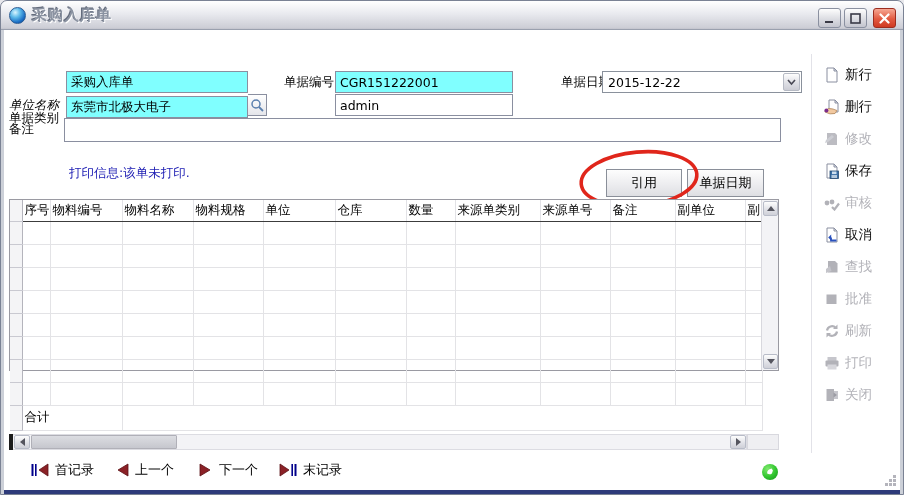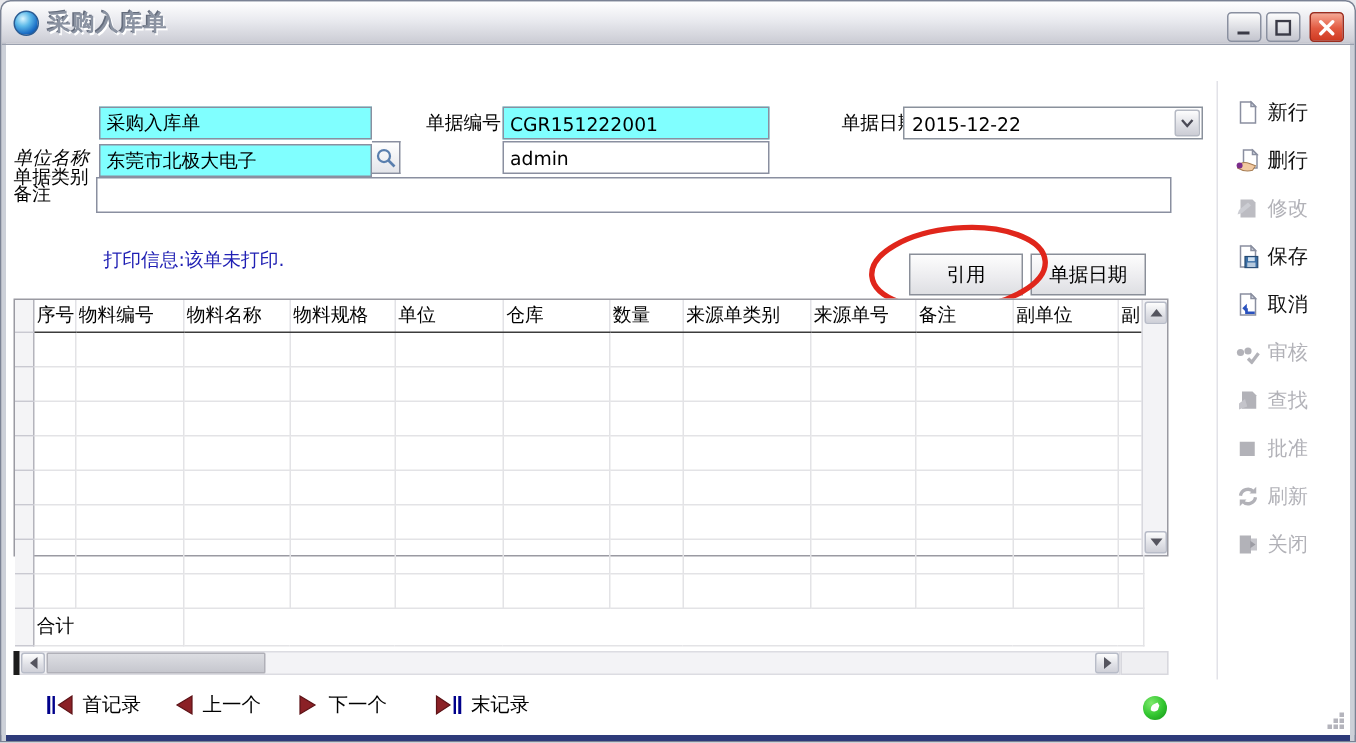--- a/index.html
+++ b/index.html
@@ -398,41 +398,41 @@
       <svg width="16" height="16" viewBox="0 0 16 16">
         <path d="M3 1 h7 l3 3 v11 h-10 z" fill="#fff" stroke="#8a8fa0"></path>
         <path d="M10 1 v3 h3 z" fill="#dde3ee" stroke="#8a8fa0"></path>
         <rect x="6" y="8" width="8.5" height="7.5" fill="#3a6ea5" stroke="#274b73" stroke-width="0.8"></rect>
         <rect x="8" y="8.5" width="4.5" height="2.6" fill="#cfe0f0"></rect>
         <rect x="7.5" y="12" width="5.5" height="3" fill="#b6c9dd"></rect>
       </svg>
       <span class="cap">保存</span>
     </div>
 
+    <div class="side-btn disabled">
+      <svg width="16" height="16" viewBox="0 0 16 16">
+        <circle cx="3" cy="8" r="2.4" fill="#b2b2b8"></circle>
+        <circle cx="8" cy="7" r="2.4" fill="#b2b2b8"></circle>
+        <path d="M8 12 l2.5 2.5 4.5 -6" stroke="#b2b2b8" stroke-width="2.2" fill="none"></path>
+      </svg>
+      <span class="cap">审核</span>
+    </div>
+
     <div class="side-btn">
       <svg width="16" height="16" viewBox="0 0 16 16">
         <path d="M3 1 h7 l3 3 v11 h-10 z" fill="#fff" stroke="#8a8fa0"></path>
         <path d="M10 1 v3 h3 z" fill="#dde3ee" stroke="#8a8fa0"></path>
         <path d="M12.5 13.5 h-5.5 v-3" fill="none" stroke="#2a52be" stroke-width="1.8"></path>
         <path d="M4.2 10.5 l3-3 v6 z" fill="#2a52be"></path>
       </svg>
       <span class="cap">取消</span>
     </div>
 
     <div class="side-btn disabled">
       <svg width="16" height="16" viewBox="0 0 16 16">
-        <circle cx="3" cy="8" r="2.4" fill="#b2b2b8"></circle>
-        <circle cx="8" cy="7" r="2.4" fill="#b2b2b8"></circle>
-        <path d="M8 12 l2.5 2.5 4.5 -6" stroke="#b2b2b8" stroke-width="2.2" fill="none"></path>
-      </svg>
-      <span class="cap">审核</span>
-    </div>
-
-    <div class="side-btn disabled">
-      <svg width="16" height="16" viewBox="0 0 16 16">
         <path d="M4 2 h7 l2.5 2.5 v9 h-9.5 z" fill="#b2b2b8"></path>
         <path d="M2 10 l4 -3 1.5 5 -5.5 2 z" fill="#c4c4ca"></path>
       </svg>
       <span class="cap">查找</span>
     </div>
 
     <div class="side-btn disabled">
       <svg width="16" height="16" viewBox="0 0 16 16">
         <rect x="2.5" y="3.5" width="10" height="9.5" fill="#b2b2b8"></rect>
       </svg>
@@ -442,20 +442,28 @@
     <div class="side-btn disabled">
       <svg width="16" height="16" viewBox="0 0 16 16">
         <path d="M3 7.5 a5 5 0 0 1 8.6 -2.7" stroke="#b2b2b8" stroke-width="2.2" fill="none"></path>
         <path d="M13.5 1.5 v4.5 h-4.5 z" fill="#b2b2b8"></path>
         <path d="M13 8.5 a5 5 0 0 1 -8.6 2.7" stroke="#b2b2b8" stroke-width="2.2" fill="none"></path>
         <path d="M2.5 14.5 v-4.5 h4.5 z" fill="#b2b2b8"></path>
       </svg>
       <span class="cap">刷新</span>
     </div>
 
+    <div class="side-btn disabled">
+      <svg width="16" height="16" viewBox="0 0 16 16">
+        <rect x="3.5" y="2" width="9" height="4" fill="#c6c6cc"></rect>
+        <rect x="1.5" y="5.5" width="13" height="6" rx="1" fill="#b2b2b8"></rect>
+        <rect x="3.5" y="9.5" width="9" height="5" fill="#d6d6db"></rect>
+      </svg>
+      <span class="cap">打印</span>
+    </div>
 
     <div class="side-btn disabled">
       <svg width="16" height="16" viewBox="0 0 16 16">
         <path d="M2.5 2 h7.5 v12 h-7.5 z" fill="#b2b2b8"></path>
         <path d="M10 4 h4 v8 h-4" fill="#c6c6cc"></path>
         <path d="M13 8 l-3.5 2.5 v-5 z" fill="#9c9ca4"></path>
       </svg>
       <span class="cap">关闭</span>
     </div>
 
@@ -475,21 +483,21 @@
         <path d="M13 1 L3 7 L13 13 z" fill="#8b2126" stroke="#5c1216" stroke-width="0.8"></path>
       </svg>
       <span>上一个</span>
     </div>
     <div class="nav-item" style="left:194px;text-align:right;">
       <svg width="14" height="14">
         <path d="M1 1 L11 7 L1 13 z" fill="#8b2126" stroke="#5c1216" stroke-width="0.8"></path>
       </svg>
       <span>下一个</span>
     </div>
-    <div class="nav-item" style="left:285px;">
+    <div class="nav-item" style="left:274px;">
       <svg width="18" height="14">
         <path d="M1 1 L10 7 L1 13 z" fill="#8b2126" stroke="#5c1216" stroke-width="0.8"></path>
         <rect x="12.4" y="1" width="1.6" height="12" fill="#00008b"></rect>
         <rect x="15.5" y="1" width="2" height="12" fill="#00008b"></rect>
       </svg>
       <span>末记录</span>
     </div>
   </div>
 
   <svg class="green-ico" width="18" height="18">

